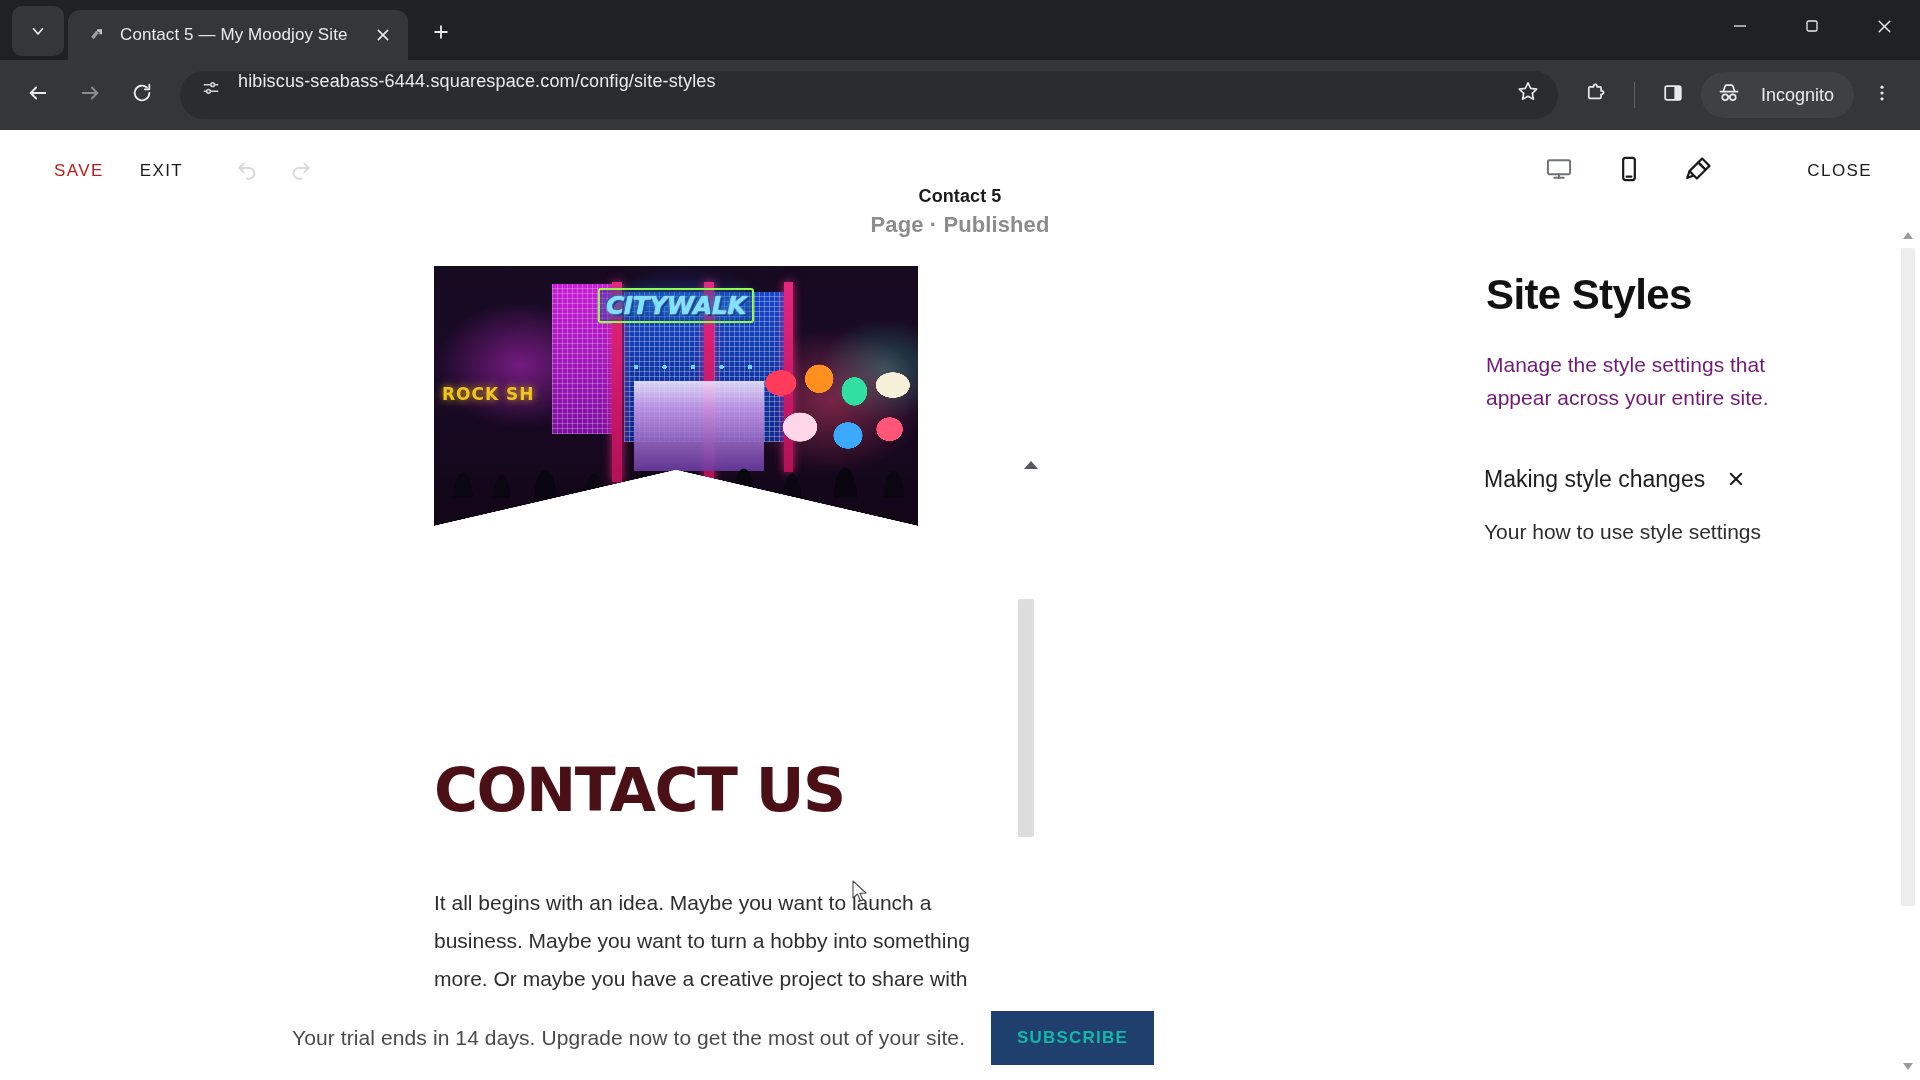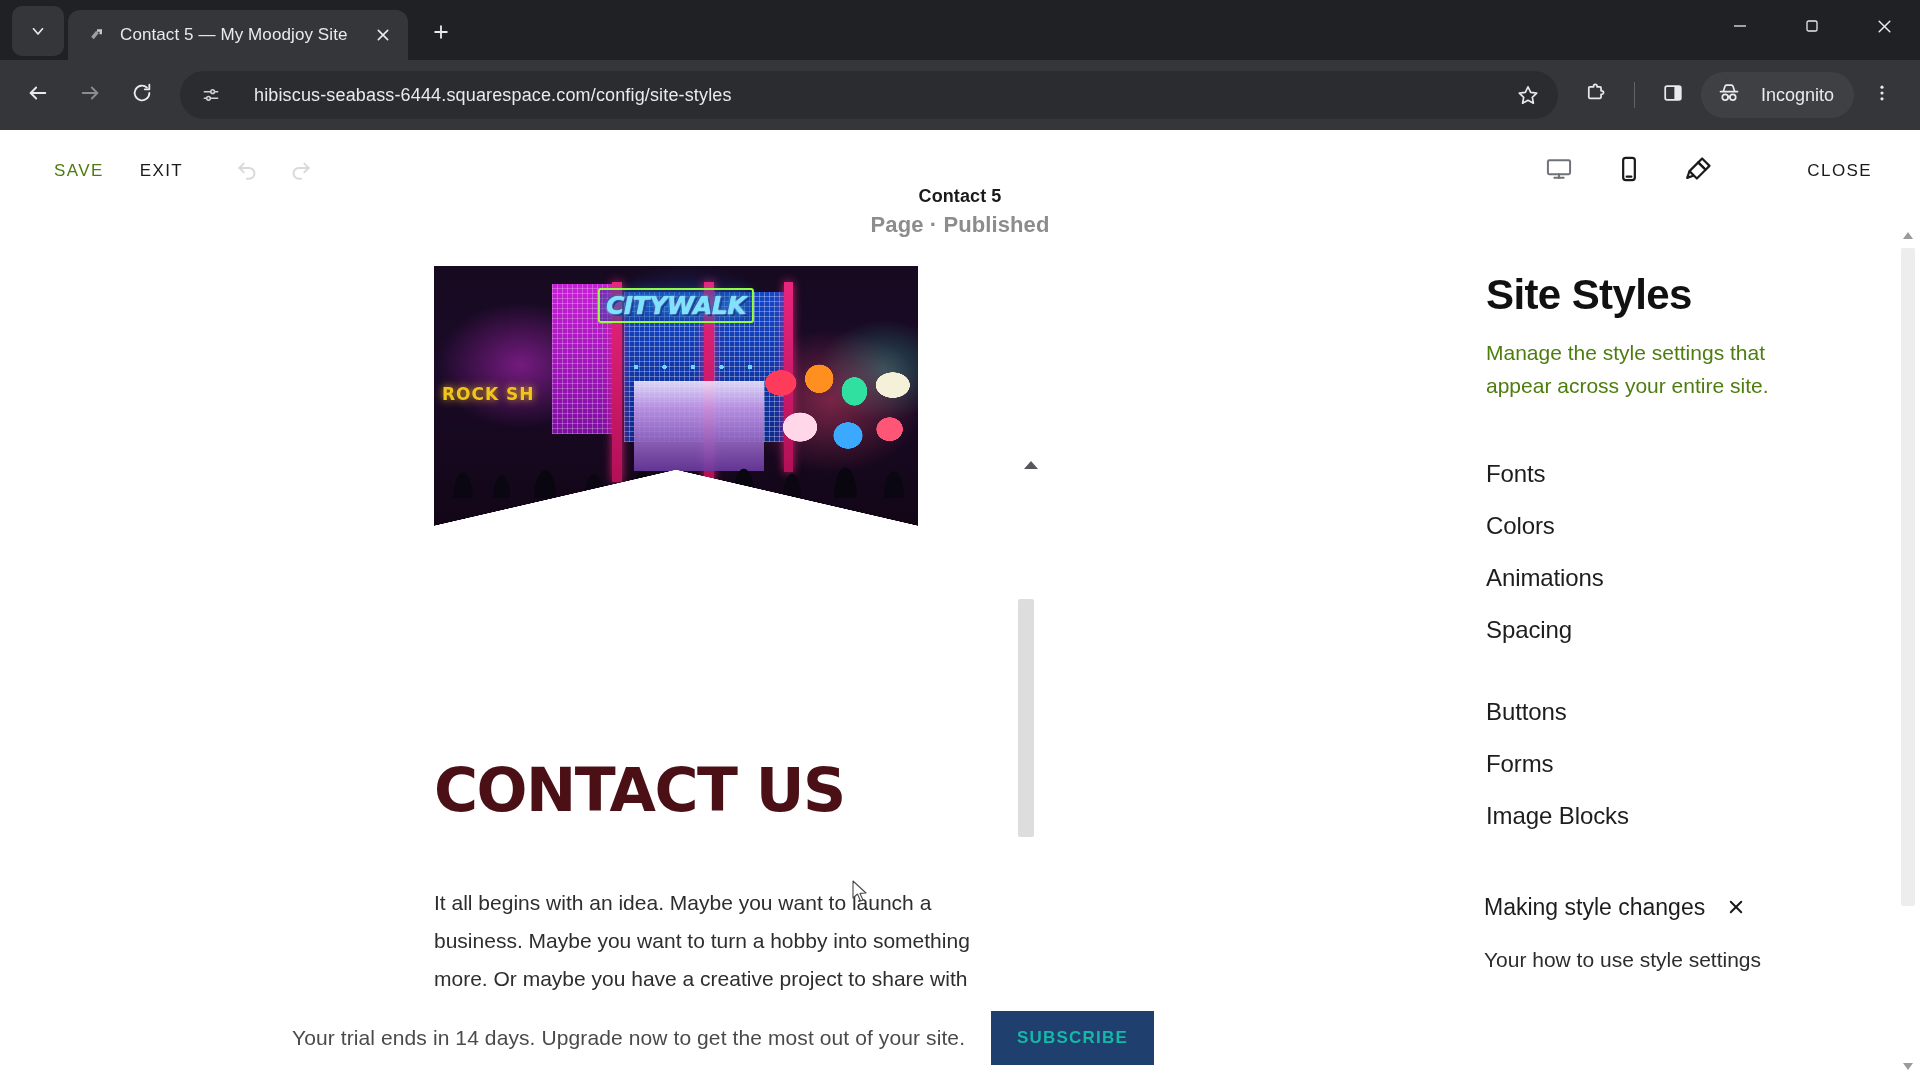--- a/index.html
+++ b/index.html
@@ -103,24 +103,24 @@
     display: flex; align-items: center; justify-content: center;
     border-radius: 50%;
     cursor: pointer;
     flex: none;
   }
   .omnibox {
     flex: 1;
     height: 48px;
     background: #2b2c2f;
     border-radius: 24px;
-    display: flex; align-items: center;
+    display: flex; align-items: flex-start;
     padding: 0 8px 0 14px;
     margin: 0 10px;
-    gap: 26px;
+    gap: 10px;
     min-width: 0;
   }
   .omnibox-siteinfo {
     width: 34px; height: 34px;
     display:flex; align-items:center; justify-content:center;
     border-radius: 50%;
     flex: none;
     cursor: pointer;
   }
   .omnibox-url {
@@ -185,21 +185,21 @@
   }
   .tb-text-btn {
     font-size: 17px;
     letter-spacing: 1.4px;
     font-weight: 500;
     color: #1a1a1a;
     padding: 10px 18px;
     cursor: pointer;
     white-space: nowrap;
   }
-  .tb-text-btn.disabled { color: #4d7c0f; cursor: default; }
+  .tb-text-btn.disabled { color: #b91c1c; cursor: default; }
 
   .undo-redo { display: flex; align-items: center; gap: 18px; margin-left: 30px; }
   .ur-icon { width: 34px; height: 34px; display:flex; align-items:center; justify-content:center; cursor: default; }
 
   .topbar-center {
     position: absolute;
     left: 50%;
     transform: translateX(-50%);
     text-align: center;
     top: 14px;
@@ -423,25 +423,25 @@
   }
   .panel-title {
     font-size: 42px;
     font-weight: 700;
     color: #111111;
     letter-spacing: -0.6px;
     padding: 0 40px;
     line-height: 1.1;
   }
   .panel-desc {
-    margin-top: 18px;
+    margin-top: 30px;
     padding: 0 40px;
     font-size: 21px;
     line-height: 33px;
-    color: #4d7c0f;
+    color: #701a75;
     max-width: 400px;
   }
   .panel-menu {
     margin-top: 46px;
     padding: 0 40px;
   }
   .panel-menu-item {
     font-size: 24px;
     color: #1d1d1d;
     padding: 12px 0;
@@ -784,30 +784,20 @@
       <div class="trial-text">Your trial ends in 14 days. Upgrade now to get the most out of your site.</div>
       <button class="subscribe-btn">SUBSCRIBE</button>
     </div>
 
     <div class="panel">
       <div class="panel-inner">
 
         <div class="panel-title">Site Styles</div>
         <div class="panel-desc">Manage the style settings that appear across your entire site.</div>
 
-        <div class="panel-menu">
-          <div class="panel-menu-item">Fonts</div>
-          <div class="panel-menu-item">Colors</div>
-          <div class="panel-menu-item">Animations</div>
-          <div class="panel-menu-item">Spacing</div>
-          <div class="panel-menu-gap"></div>
-          <div class="panel-menu-item">Buttons</div>
-          <div class="panel-menu-item">Forms</div>
-          <div class="panel-menu-item">Image Blocks</div>
-        </div>
 
         <div class="panel-card">
           <div class="panel-card-head">
             <div class="panel-card-title">Making style changes</div>
             <div class="panel-card-close">
               <svg width="18" height="18" viewBox="0 0 24 24" stroke="#1a1a1a" stroke-width="2.6" stroke-linecap="round">
                   <line x1="5" y1="5" x2="19" y2="19"></line>
                   <line x1="19" y1="5" x2="5" y2="19"></line>
                 </svg>
             </div>

